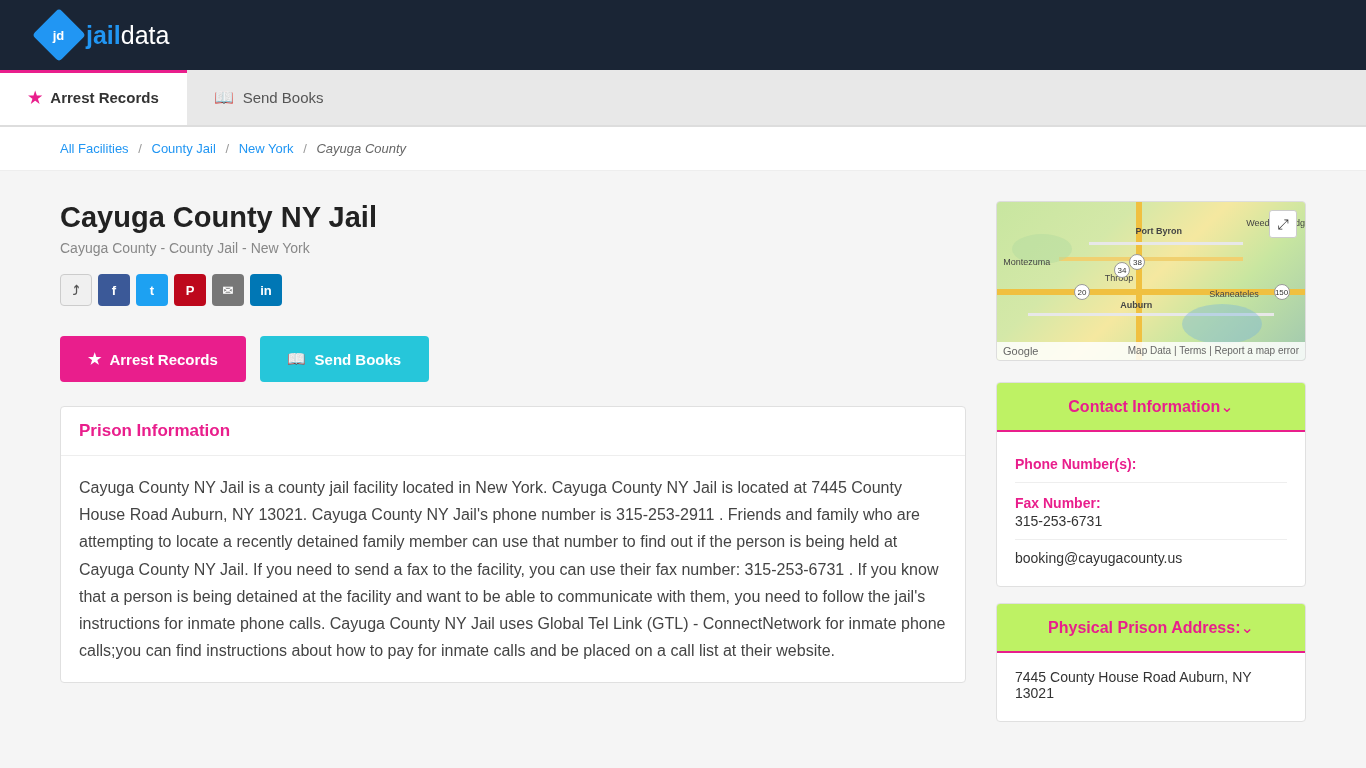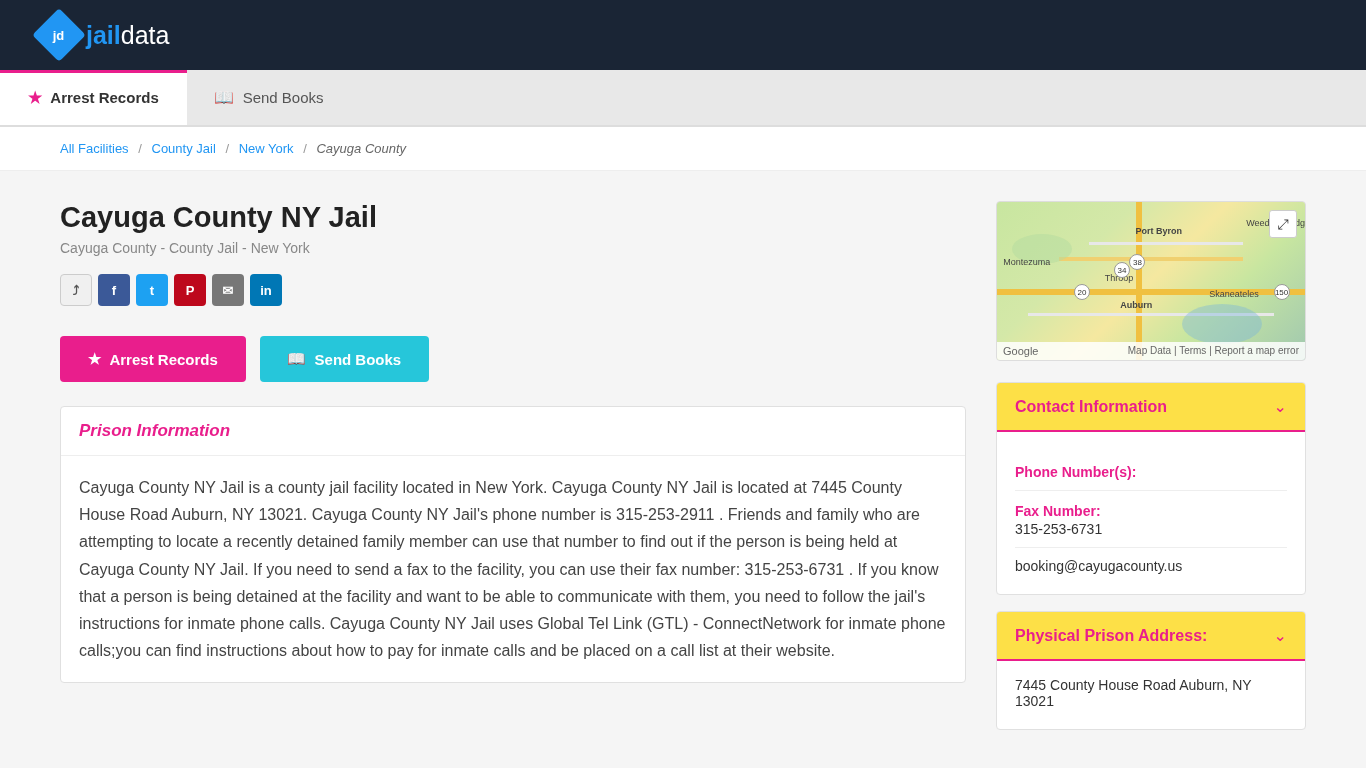--- a/index.html
+++ b/index.html
@@ -190,21 +190,20 @@
     
     .info-card {
       background: white;
       border: 1px solid #e0e0e0;
       border-radius: 4px;
       overflow: hidden;
     }
     .info-card-header {
       padding: 14px 18px;
       border-bottom: 1px solid #eee;
-      font-style: italic;
     }
     .info-card-header h3 {
       color: #e91e8c;
       font-size: 17px;
     }
     .info-card-body {
       padding: 18px;
       line-height: 1.7;
       color: #444;
       font-size: 16px;
@@ -274,24 +273,24 @@
 
     
     .sidebar-card {
       background: white;
       border: 1px solid #e0e0e0;
       border-radius: 4px;
       margin-bottom: 16px;
       overflow: hidden;
     }
     .sidebar-card-header {
-      background: #fde047;
+      background: #bef264;
       padding: 14px 18px;
       display: flex;
-      justify-content: space-between;
+      justify-content: center;
       align-items: center;
       border-bottom: 2px solid #e91e8c;
     }
     .sidebar-card-header h3 {
       color: #e91e8c;
       font-size: 16px;
       font-weight: 600;
     }
     .chevron {
       color: #e91e8c;
@@ -301,21 +300,21 @@
     .sidebar-card-body {
       padding: 16px 18px;
     }
     .contact-label {
       color: #e91e8c;
       font-weight: 600;
       font-size: 14px;
       margin-bottom: 2px;
       margin-top: 12px;
     }
-    .contact-label:first-child { margin-top: 16px; }
+    .contact-label:first-child { margin-top: 8px; }
     .contact-value {
       color: #333;
       font-size: 14px;
       margin-bottom: 4px;
     }
     .divider {
       border: none;
       border-top: 1px solid #eee;
       margin: 10px 0;
     }

